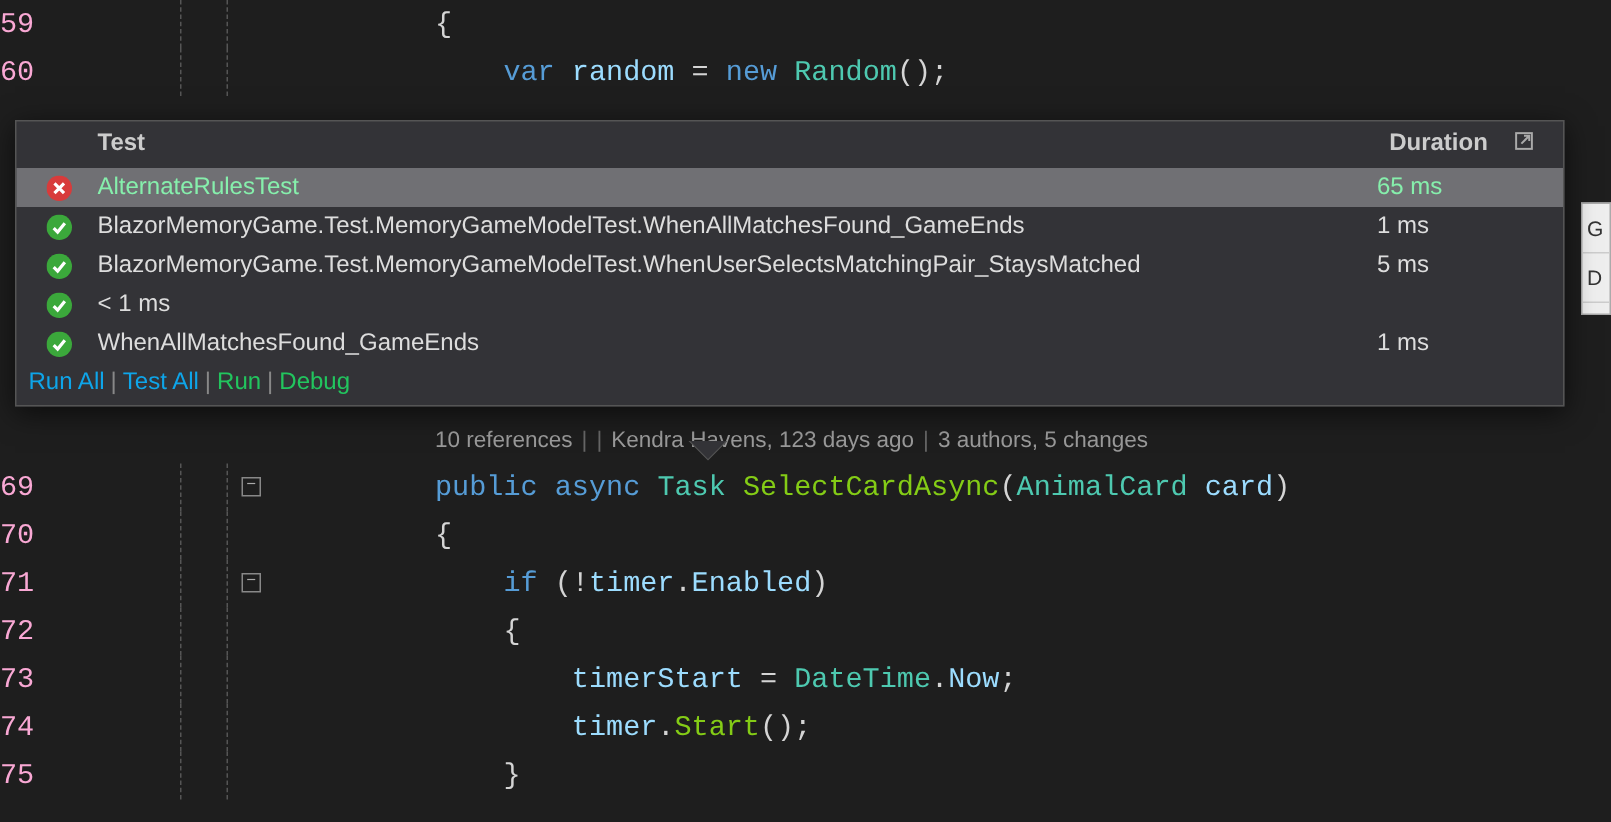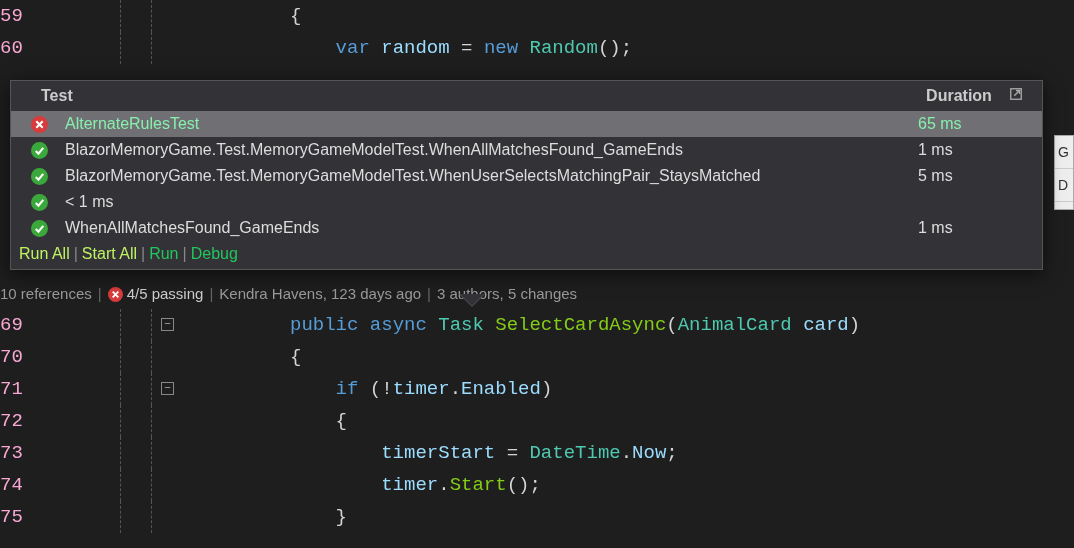--- a/index.html
+++ b/index.html
@@ -73,21 +73,20 @@
   .method { color: #84cc16; }
 
   
   .codelens-row {
     display: flex;
     height: 30px;
     line-height: 30px;
     font-family: 'Segoe UI', Arial, sans-serif;
     font-size: 15px;
     color: #999;
-    flex-direction: column;
   }
   .codelens-gutter { width: 290px; flex-shrink: 0; }
   .codelens {
     display: flex;
     align-items: center;
     gap: 6px;
   }
   .codelens .sep { color: #666; }
   .codelens .fail-badge {
     display: inline-flex;
@@ -104,21 +103,21 @@
     width: 1033px;
     background: #333337;
     border: 1px solid #555;
     box-shadow: 0 4px 18px rgba(0,0,0,0.6);
     font-family: 'Segoe UI', Arial, sans-serif;
     color: #ddd;
     z-index: 10;
   }
   .test-popup .header {
     display: flex;
-    padding: 6px 14px 6px 30px;
+    padding: 6px 14px 6px 54px;
     font-size: 16px;
     color: #ccc;
     font-weight: 600;
   }
   .test-popup .header .col-test { flex: 1; }
   .test-popup .header .col-dur { width: 90px; text-align: center; }
   .test-popup .header .popup-icon {
     width: 24px;
     text-align: center;
     color: #aaa;
@@ -144,21 +143,21 @@
   }
   .test-row .name { flex: 1; white-space: nowrap; overflow: hidden; }
   .test-row .dur { width: 110px; text-align: left; }
   .popup-actions {
     padding: 4px 8px 6px 8px;
     font-size: 16px;
     display: flex;
     align-items: center;
     gap: 4px;
   }
-  .popup-actions .link { color: #bef264; cursor: pointer; }
+  .popup-actions .link { color: #0ea5e9; cursor: pointer; }
   .popup-actions .dsep { color: #888; }
   .popup-actions .disabled { color: #22c55e; }
 
   .popup-pointer {
     position: absolute;
     left: 460px;
     top: 294px;
     width: 0;
     height: 0;
     border-left: 12px solid transparent;
@@ -222,27 +221,20 @@
     </div>
 
     <div class="spacer"></div>
 
 
     <div class="codelens-row">
       <div class="codelens-gutter"></div>
       <div class="codelens">
         <span>10 references</span>
         <span class="sep">|</span>
-        <span class="fail-badge">
-          <svg width="15" height="15" viewBox="0 0 16 16">
-              <circle cx="8" cy="8" r="8" fill="#d83b3b"></circle>
-              <path d="M5 5 L11 11 M11 5 L5 11" stroke="#fff" stroke-width="2"></path>
-            </svg>
-          <span>4/5 passing</span>
-        </span>
         <span class="sep">|</span>
         <span>Kendra Havens, 123 days ago</span>
         <span class="sep">|</span>
         <span>3 authors, 5 changes</span>
       </div>
     </div>
 
     <div class="line">
       <div class="gutter">69</div>
       <div class="margin">
@@ -353,21 +345,21 @@
             <path d="M4.5 8.5 L7 11 L11.5 5.5" fill="none" stroke="#fff" stroke-width="2"></path>
           </svg>
       </span>
       <span class="name">WhenAllMatchesFound_GameEnds</span>
       <span class="dur">1 ms</span>
     </div>
 
     <div class="popup-actions">
       <span class="link">Run All</span>
       <span class="dsep">|</span>
-      <span class="link">Start All</span>
+      <span class="link">Test All</span>
       <span class="dsep">|</span>
       <span class="disabled">Run</span>
       <span class="dsep">|</span>
       <span class="disabled">Debug</span>
     </div>
   </div>
   <div class="popup-pointer-border"></div>
   <div class="popup-pointer"></div>
 
   <div class="right-sliver">

